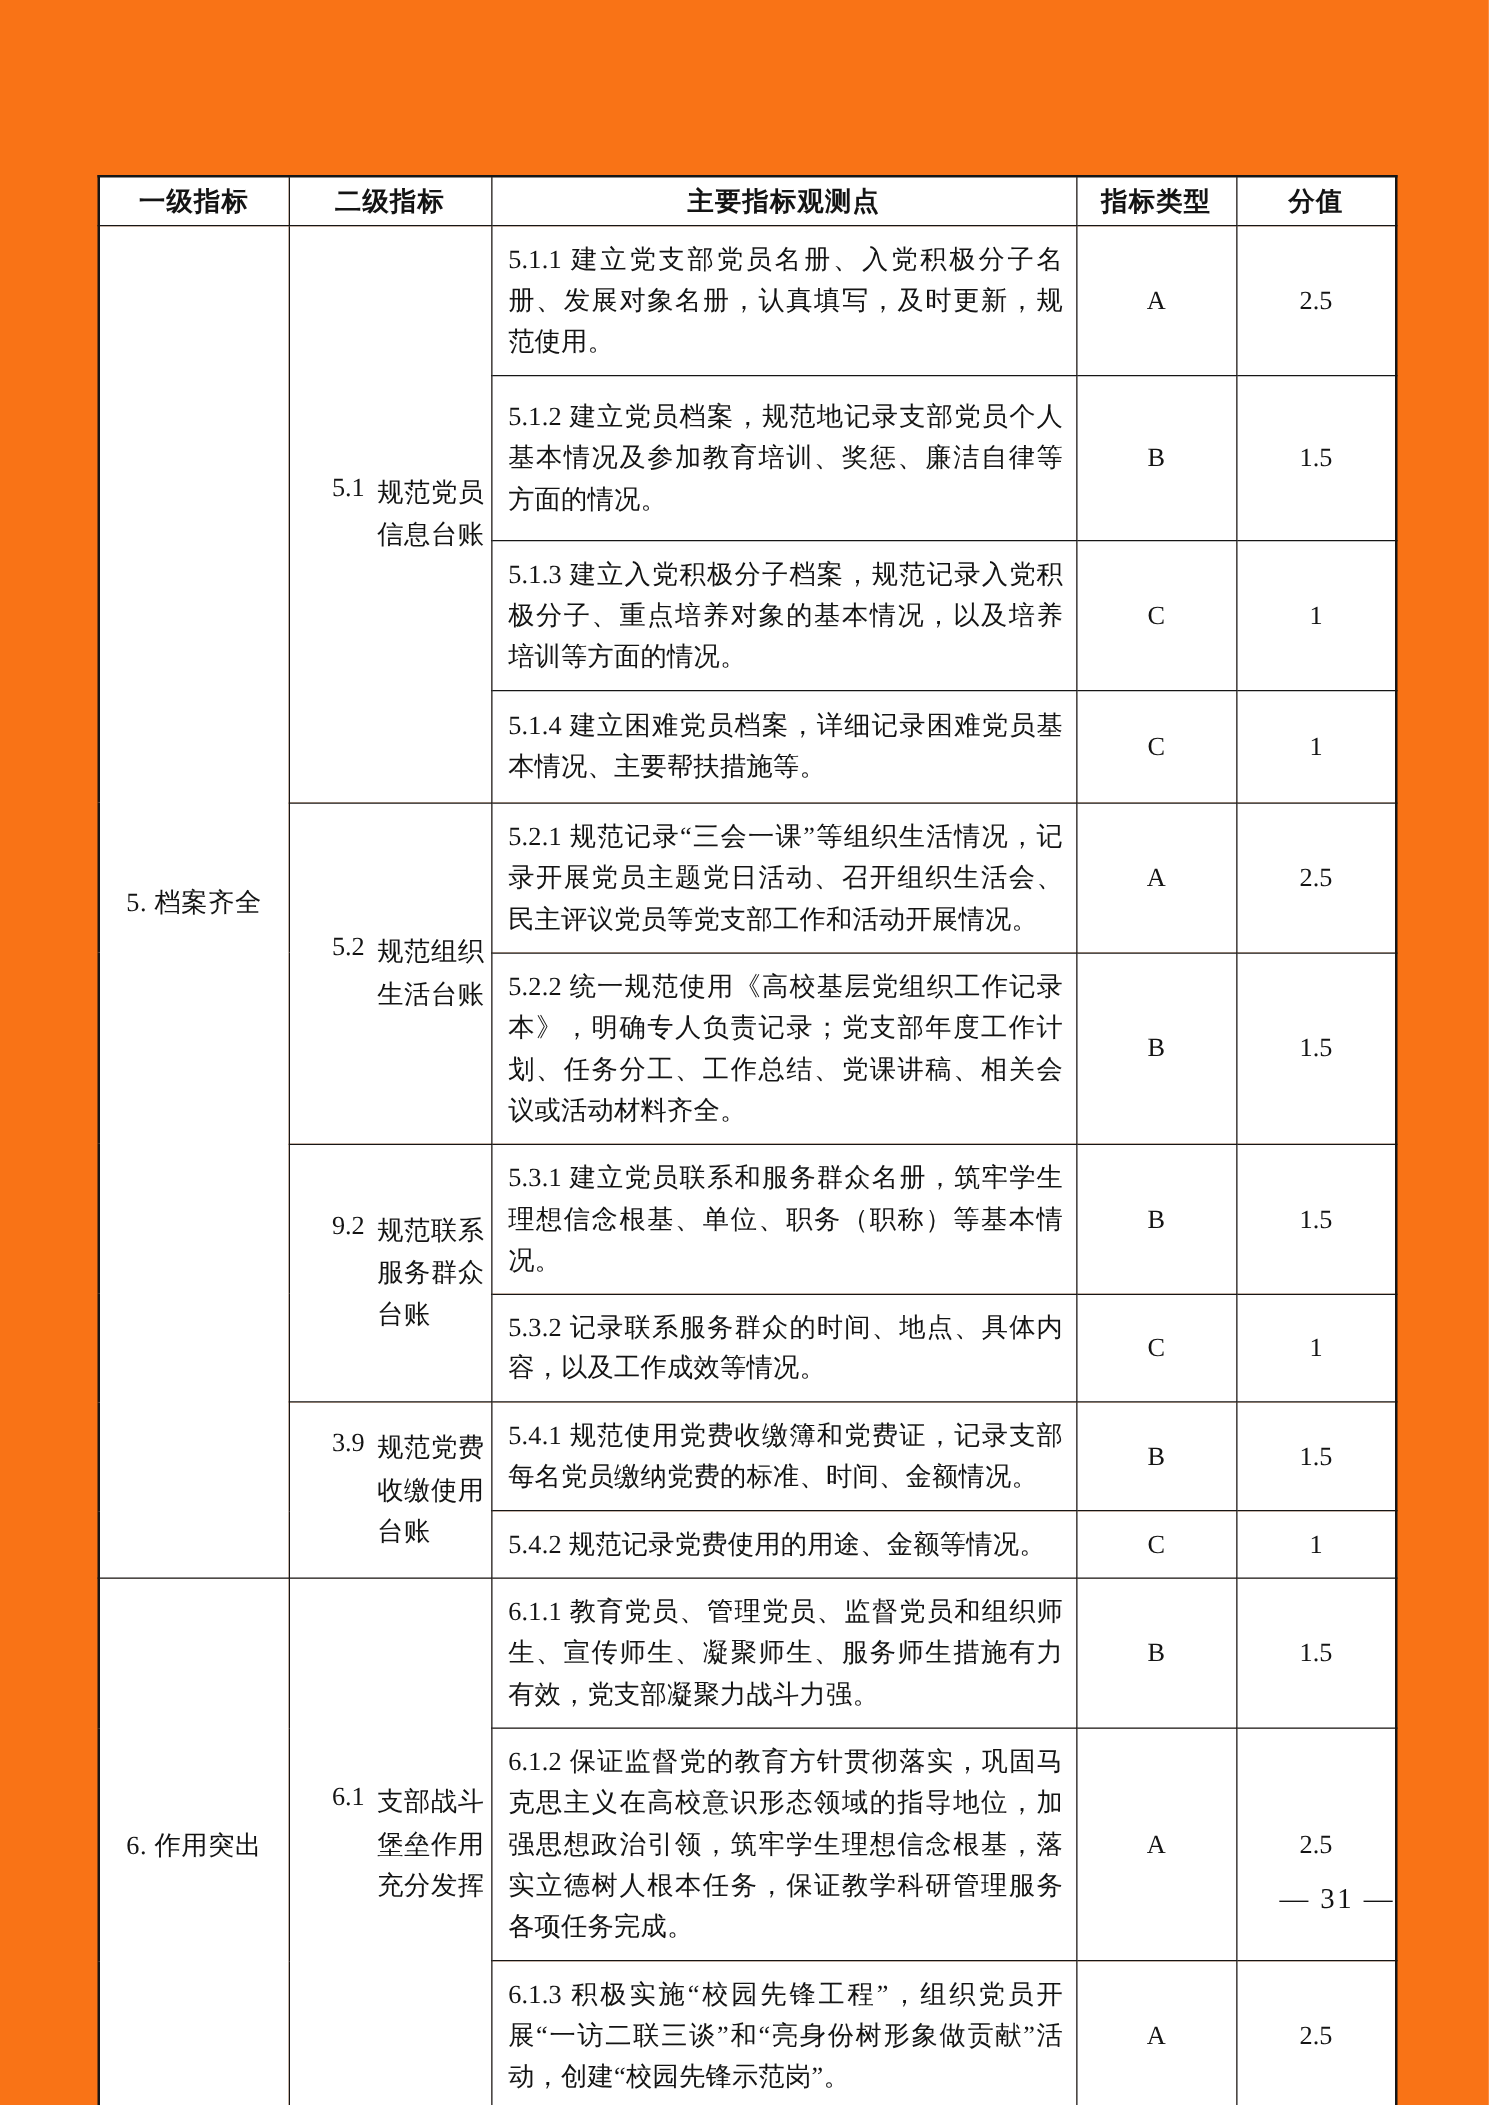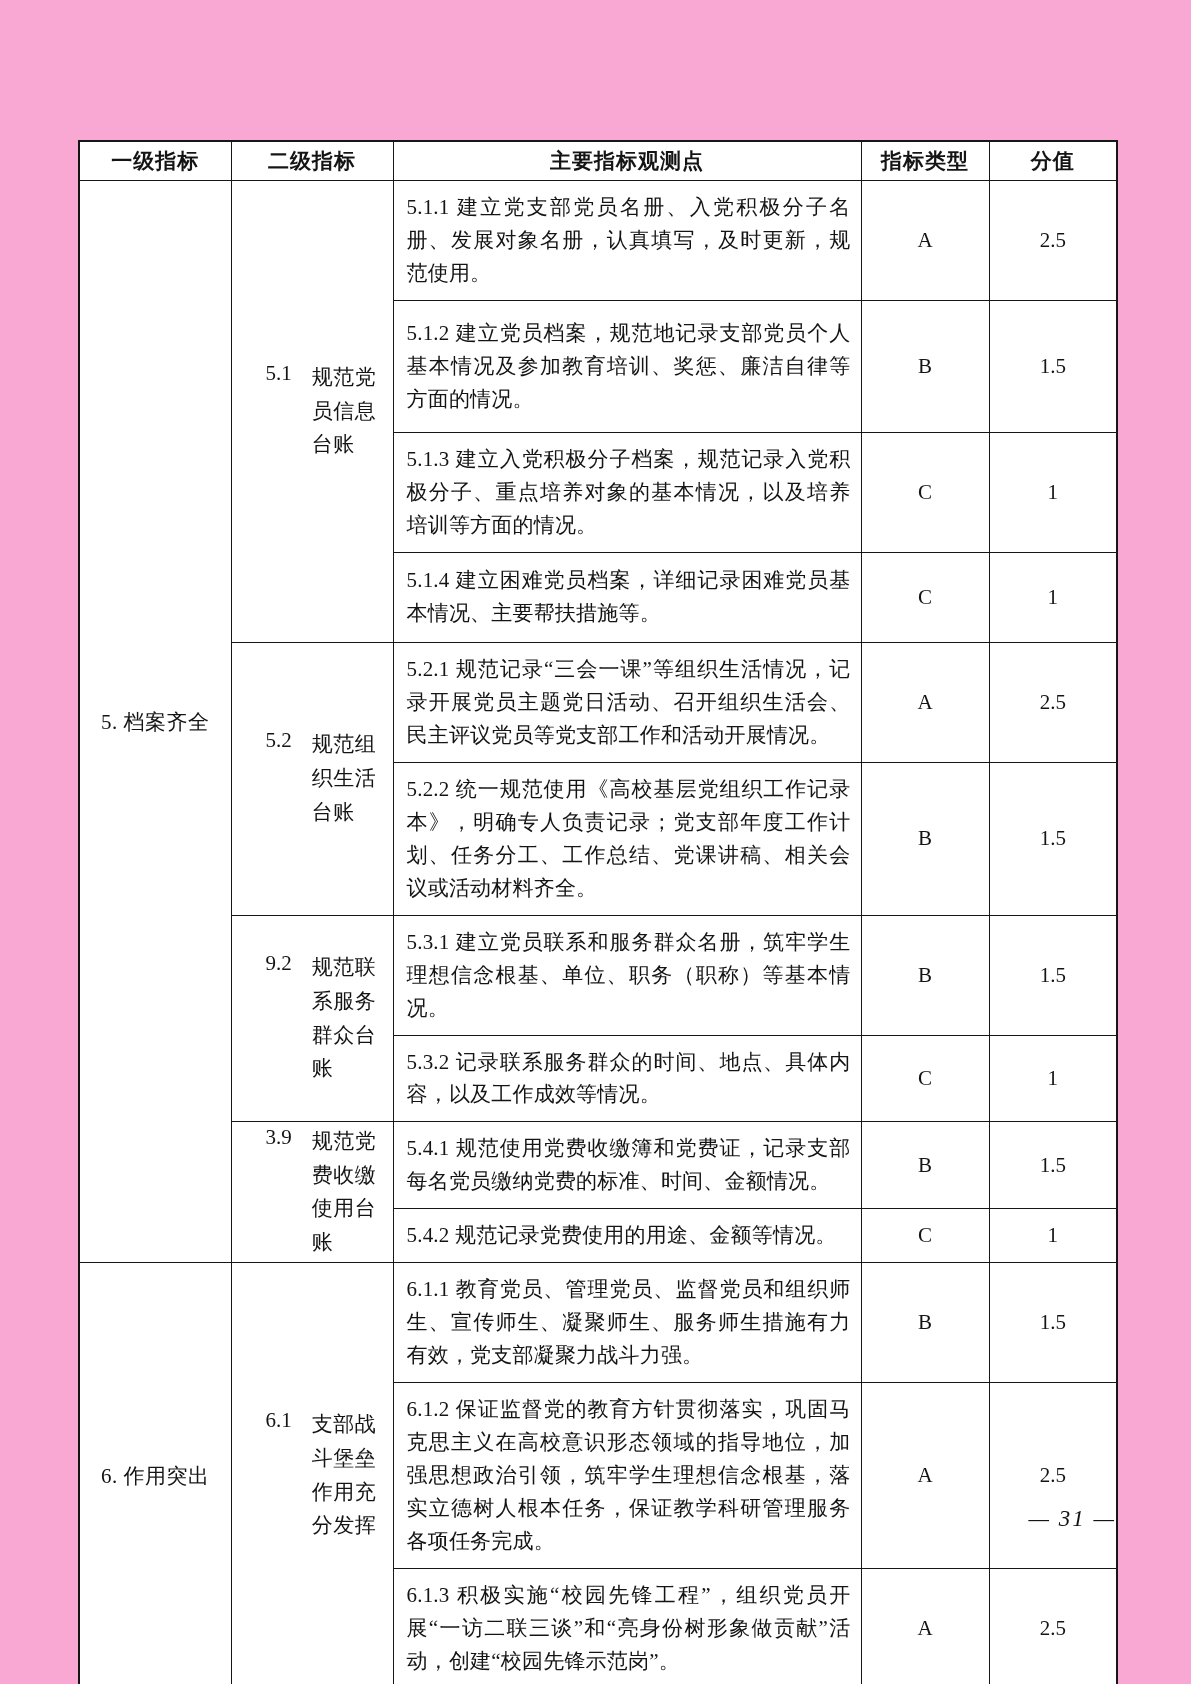--- a/index.html
+++ b/index.html
@@ -2,21 +2,21 @@
 <html><head>
 <meta charset="utf-8">
 <style>
   html,body { margin:0; padding:0; }
   body {
     width:1191px; height:1684px;
     background:#ffffff;
     font-family:"Liberation Serif","DejaVu Serif",serif;
     color:#141414;
   }
-  .page { position:relative; width:1191px; height:1684px; overflow:hidden; background:#f9a8d4; }
+  .page { position:relative; width:1191px; height:1684px; overflow:hidden; background:#f97316; }
 
   table.indicator-table {
     position:absolute; left:78px; top:140px;
     width:1038px;
     border-collapse:collapse;
     table-layout:fixed;
     border:2px solid #161616;
   }
   .indicator-table td, .indicator-table th {
     border:1px solid #161616;
@@ -33,21 +33,21 @@
     padding:0;
   }
   td.lvl1-cell {
     text-align:center;
     font-size:21px;
     letter-spacing:0.5px;
     padding:0 4px;
   }
   td.lvl2-cell { padding:0 0 0 34px; font-size:21px; }
   .lvl2-wrap { display:flex; align-items:flex-start; }
-  .lvl2-num { flex:0 0 auto; margin-right:20px; white-space:nowrap; }
+  .lvl2-num { flex:0 0 auto; margin-right:10px; white-space:nowrap; }
   .lvl2-txt { width:4.1em; line-height:1.6; letter-spacing:0.5px; word-break:break-all; }
   td.obs-cell {
     font-size:21px;
     line-height:1.57;
     padding:10px 10px 10px 13px;
     text-align:justify;
     letter-spacing:0.2px;
   }
   td.type-cell, td.score-cell {
     text-align:center;
@@ -56,21 +56,20 @@
   }
   .page-footer {
     position:absolute;
     top:1506px;
     left:0;
     width:1116px;
     text-align:right;
     font-size:23px;
     letter-spacing:2px;
     color:#141414;
-    font-style:italic;
   }
 </style>
 </head>
 <body>
 
 <div class="page">
 
   <table class="indicator-table">
     <colgroup>
       <col style="width:152px">

